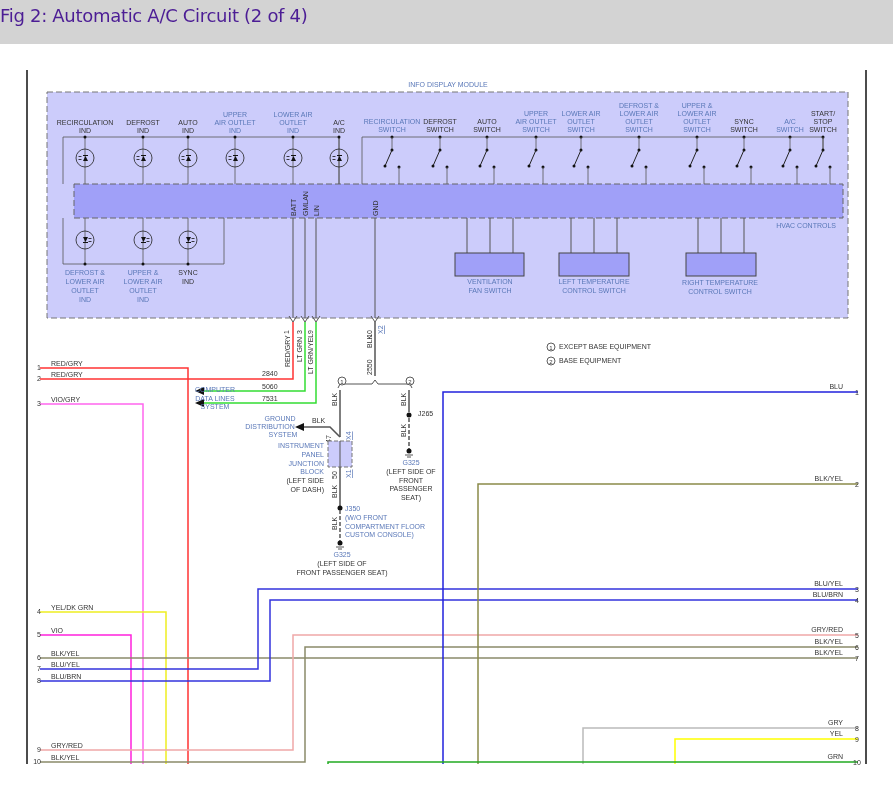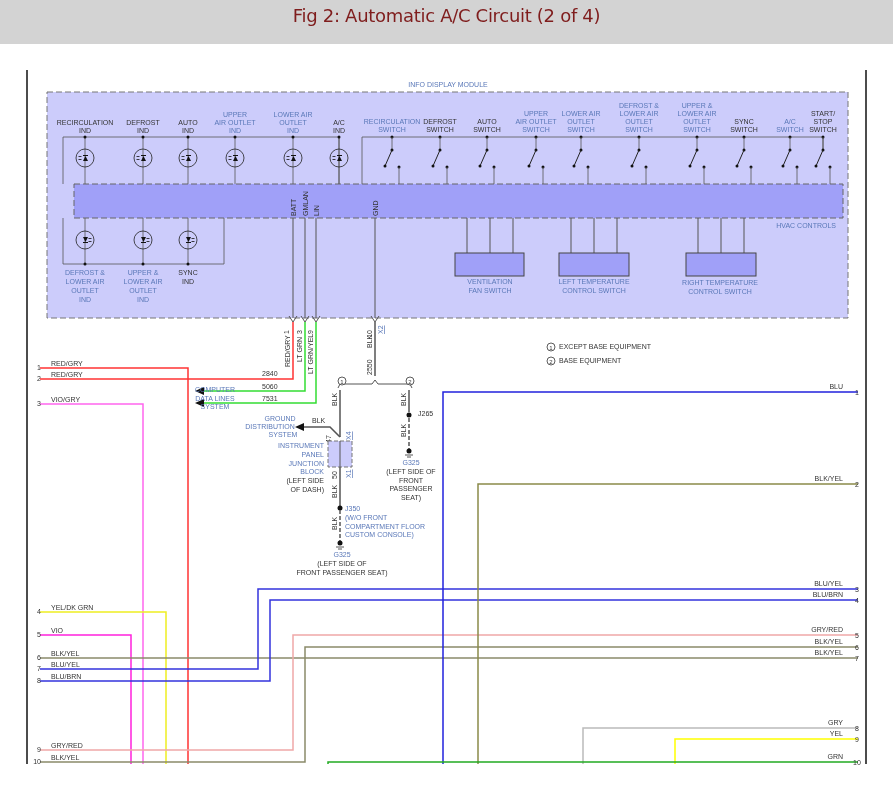--- a/index.html
+++ b/index.html
@@ -1,18 +1,18 @@
 <!DOCTYPE html>
 <html><head>
 <meta charset="utf-8">
 <style>
   html, body { margin: 0; padding: 0; background: #ffffff; }
   body { width: 893px; height: 801px; position: relative; overflow: hidden; font-family: "Liberation Sans", sans-serif; }
   .titlebar { position: absolute; left: 0; top: 0; width: 893px; height: 44px; background: #d3d3d3; }
-  .titlebar .t { position: absolute; left: 0; right: 0; top: 5px; text-align: center; font-family: "DejaVu Sans", sans-serif; font-size: 18px; color: #7f1d1d; letter-spacing: -0.3px; }
+  .titlebar .t { position: absolute; left: 0; right: 0; top: 5px; font-family: "DejaVu Sans", sans-serif; font-size: 18px; color: #4c1d95; letter-spacing: -0.3px; }
   svg.diagram { position: absolute; left: 0; top: 44px; }
   svg text { font-family: "Liberation Sans", sans-serif; font-size: 7px; }
   .lbl-dark { fill: #333; }
   .lbl-blue { fill: #5a78b8; }
 </style>
 </head>
 <body>
 
 <div class="titlebar">
   <div class="t">Fig 2: Automatic A/C Circuit (2 of 4)</div>

